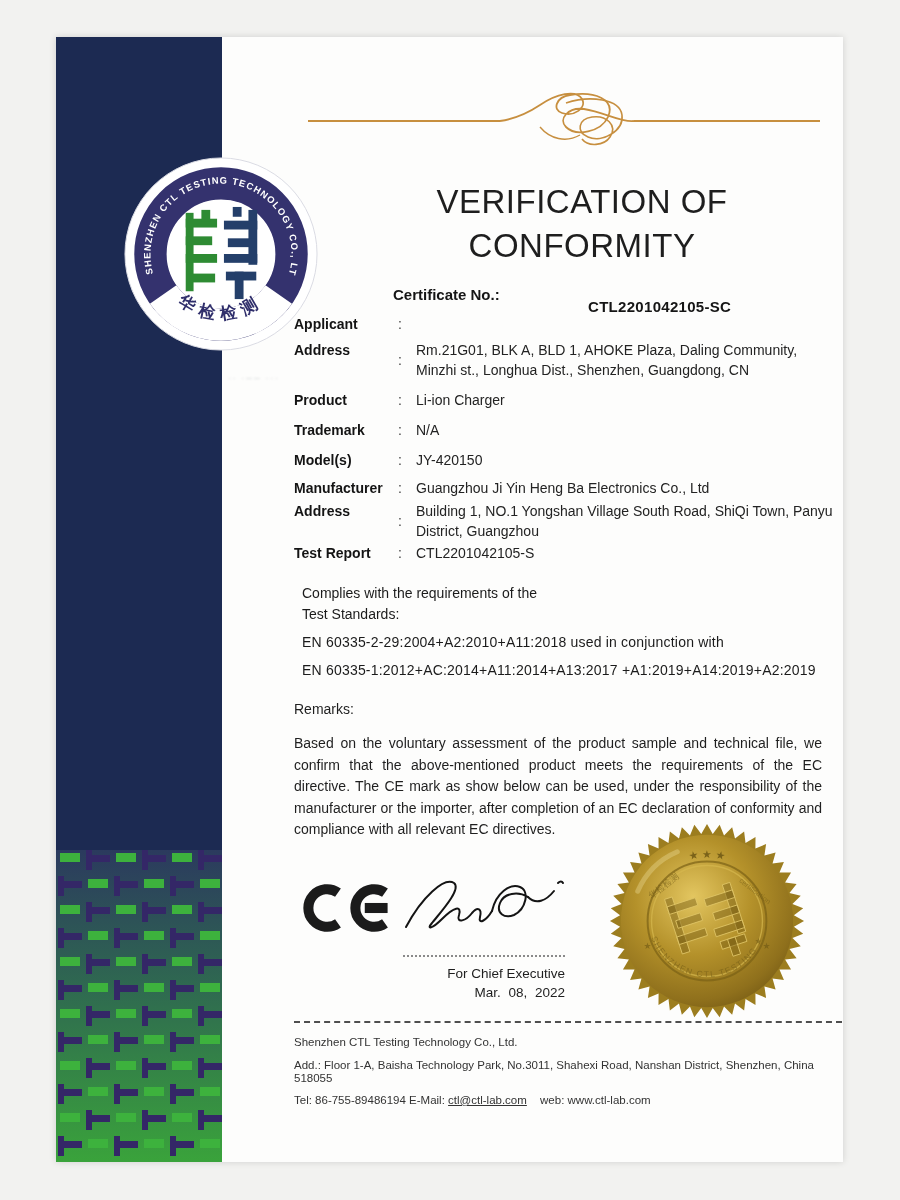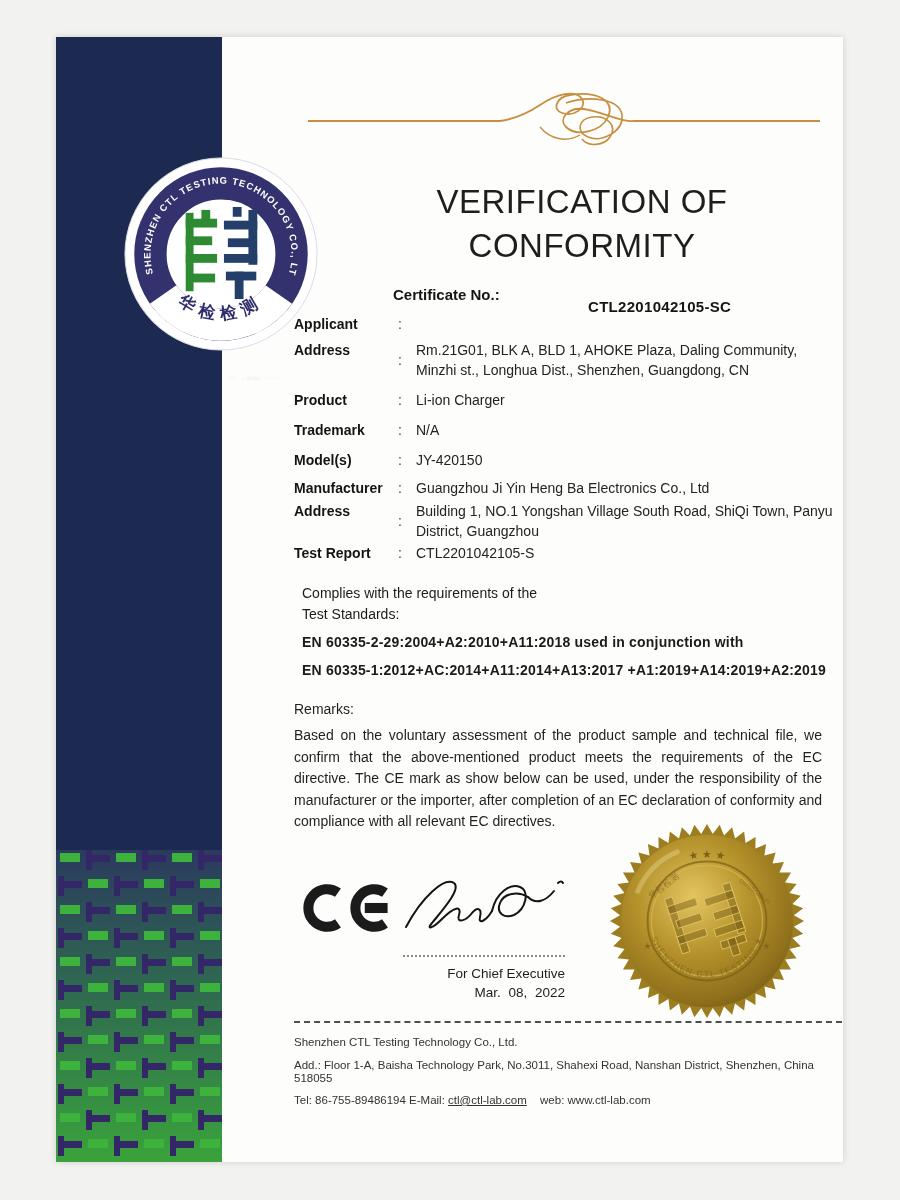--- a/index.html
+++ b/index.html
@@ -39,24 +39,24 @@
   .field-row .colon{width:18px;flex:none;color:#444;}
   .field-row .fvalue{width:424px;}
   .field-row.center-colon .colon{align-self:center;}
   .field-row:nth-child(1){margin-bottom:6px;}
   .field-row:nth-child(5){margin-bottom:8px;}
   .field-row:nth-child(6){margin-bottom:3px;}
   .field-row:nth-child(7){margin-bottom:2px;}
   
   .compliance{position:absolute;left:238px;top:546px;width:556px;font-size:14px;color:#1b1b1b;line-height:21px;margin-left:8px;}
   .compliance .bold{font-weight:bold;}
-  .compliance .std{margin-top:7px;font-weight:bold;letter-spacing:.2px;}
+  .compliance .std{margin-top:7px;font-weight:normal;letter-spacing:.2px;}
   
   .remarks{position:absolute;left:238px;top:664px;width:528px;font-size:14px;color:#1f1f1f;}
-  .remarks .rlabel{margin-bottom:8px;}
+  .remarks .rlabel{margin-bottom:16px;}
   .remarks p{margin:0;text-align:justify;line-height:21.5px;}
   
   .ce{position:absolute;left:247px;top:833px;width:94px;height:76px;}
   .sig-svg{position:absolute;left:336px;top:826px;width:190px;height:88px;}
   .sig-block{position:absolute;left:347px;top:918px;width:162px;border-top:2px dotted #8a8a8a;padding-top:8px;text-align:right;}
   .sig-block .sig-for{font-size:13.5px;color:#1e1e1e;line-height:18px;}
   .sig-block .sig-date{font-size:13.5px;color:#1e1e1e;line-height:20px;word-spacing:4px;}
   
   .seal{position:absolute;left:552px;top:785px;width:198px;height:198px;}
   

